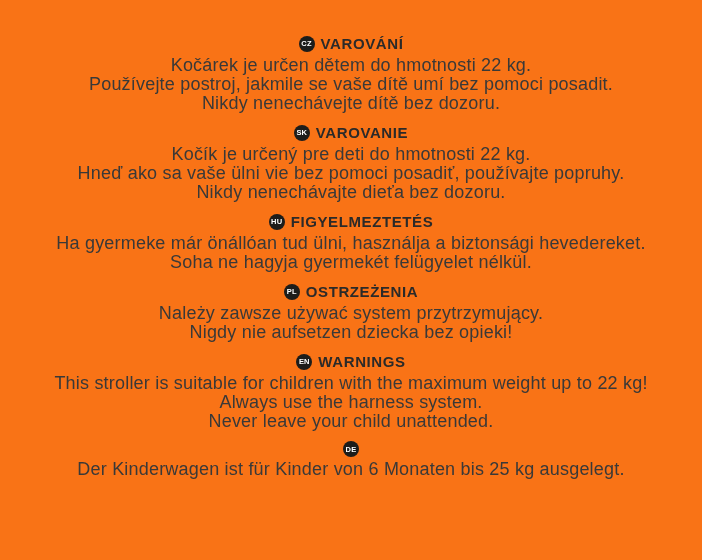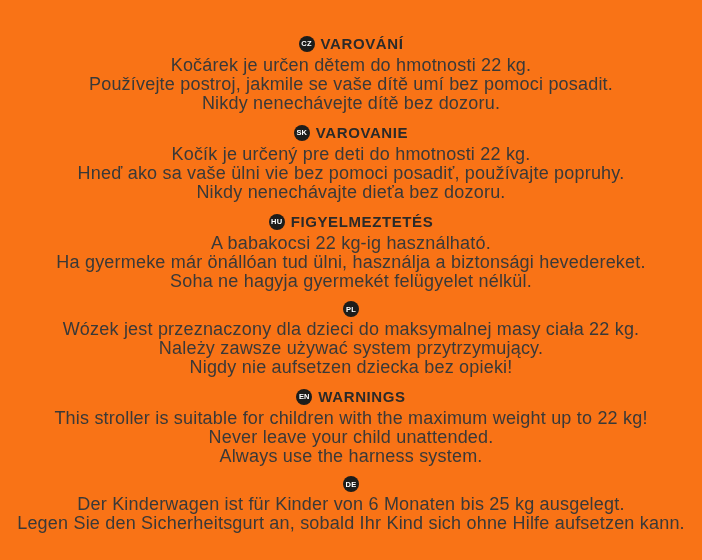--- a/index.html
+++ b/index.html
@@ -78,45 +78,43 @@
     <p class="warn-line">Kočík je určený pre deti do hmotnosti 22 kg.</p>
     <p class="warn-line">Hneď ako sa vaše ülni vie bez pomoci posadiť, používajte popruhy.</p>
     <p class="warn-line">Nikdy nenechávajte dieťa bez dozoru.</p>
   </section>
 
   <section class="warn-section">
     <h2 class="section-heading">
       <span class="lang-badge">HU</span>
       <span>FIGYELMEZTETÉS</span>
     </h2>
-    <p class="warn-line">A babakocsi 22 kg-ig használható.</p>
     <p class="warn-line">Ha gyermeke már önállóan tud ülni, használja a biztonsági hevedereket.</p>
     <p class="warn-line">Soha ne hagyja gyermekét felügyelet nélkül.</p>
   </section>
 
   <section class="warn-section">
     <h2 class="section-heading">
       <span class="lang-badge">PL</span>
+      <span>OSTRZEŻENIA</span>
     </h2>
-    <p class="warn-line">Wózek jest przeznaczony dla dzieci do maksymalnej masy ciała 22 kg.</p>
     <p class="warn-line">Należy zawsze używać system przytrzymujący.</p>
     <p class="warn-line">Nigdy nie aufsetzen dziecka bez opieki!</p>
   </section>
 
   <section class="warn-section">
     <h2 class="section-heading">
       <span class="lang-badge">EN</span>
       <span>WARNINGS</span>
     </h2>
     <p class="warn-line">This stroller is suitable for children with the maximum weight up to 22 kg!</p>
+    <p class="warn-line">Always use the harness system.</p>
     <p class="warn-line">Never leave your child unattended.</p>
-    <p class="warn-line">Always use the harness system.</p>
   </section>
 
   <section class="warn-section">
     <h2 class="section-heading">
       <span class="lang-badge">DE</span>
     </h2>
     <p class="warn-line">Der Kinderwagen ist für Kinder von 6 Monaten bis 25 kg ausgelegt.</p>
-    <p class="warn-line">Legen Sie den Sicherheitsgurt an, sobald Ihr Kind sich ohne Hilfe aufsetzen kann.</p>
   </section>
 
 </div>
 
 </body></html>

